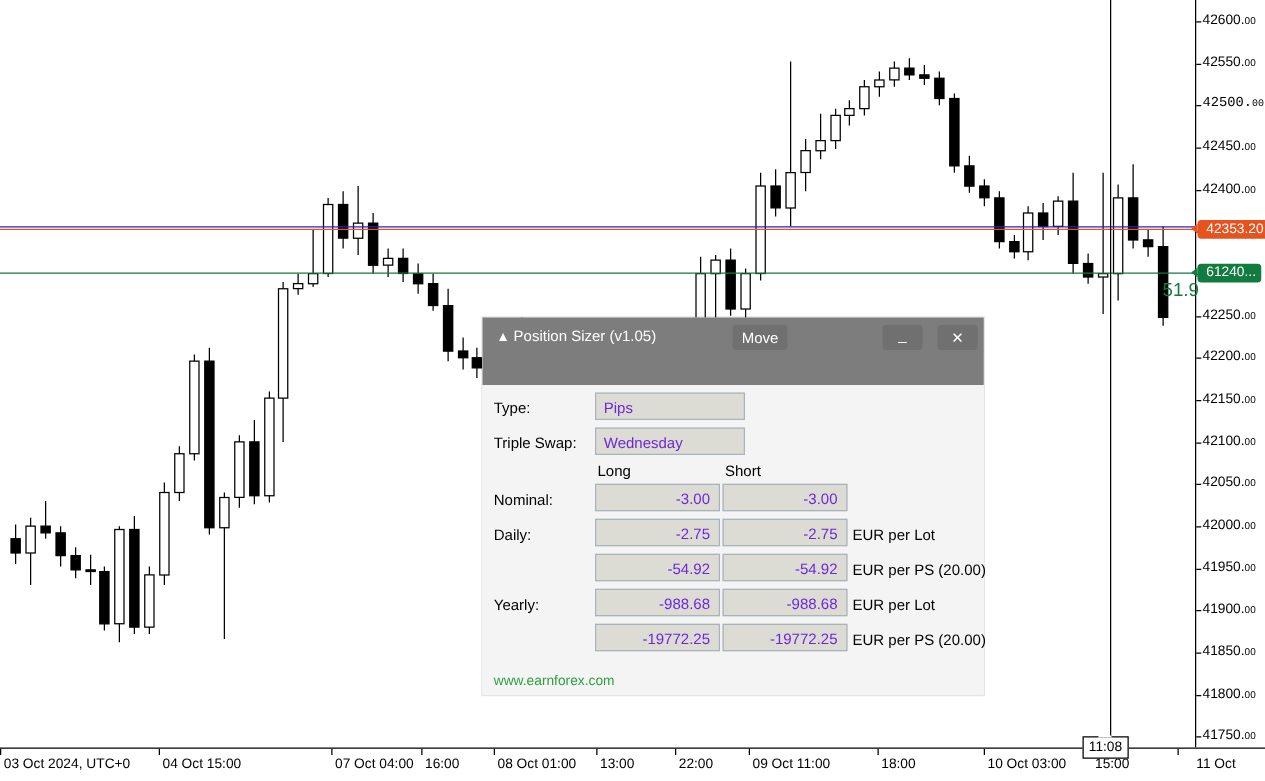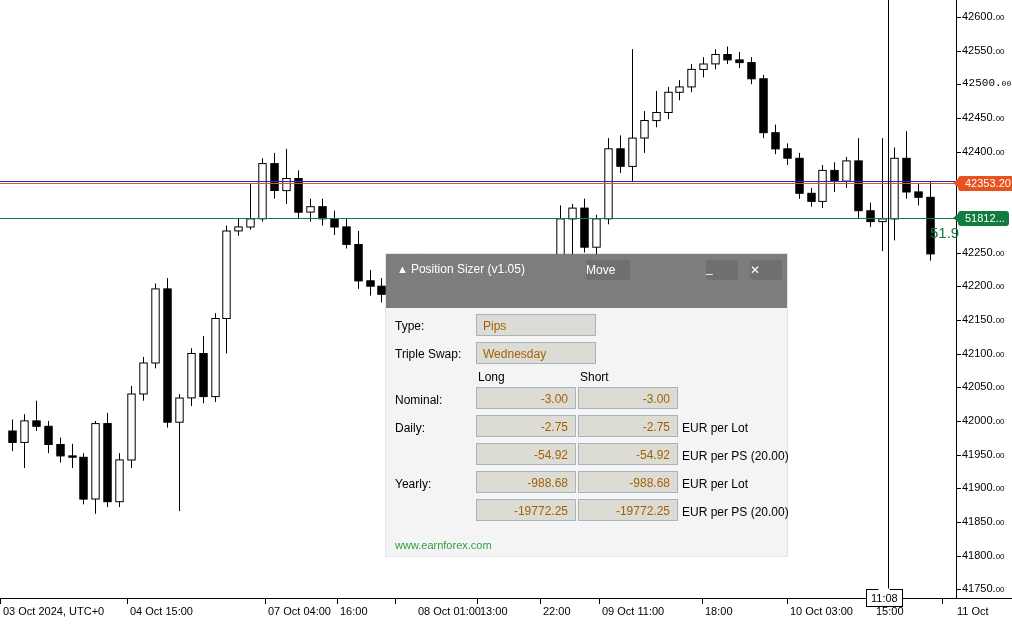--- a/index.html
+++ b/index.html
@@ -180,21 +180,21 @@
     font-size: 12px;
     color: #ffffff;
     white-space: nowrap;
   }
   #panel-title .caret { font-size: 11px; margin-right: 3px; }
   .tb-btn {
     position: absolute;
     background: #707070;
     color: #ffffff;
     font-size: 12px;
-    text-align: left;
+    text-align: center;
     border-radius: 3px;
     white-space: nowrap;
     cursor: pointer;
   }
   #btn-move { left: 200px; top: 6px; width: 44px; height: 20px; line-height: 20px; }
   #btn-min  { left: 320px; top: 6px; width: 32px; height: 20px; line-height: 16px; }
   #btn-close{ left: 364px; top: 6px; width: 32px; height: 20px; line-height: 20px; }
 
   #panel-tabs {
     position: absolute;
@@ -237,21 +237,21 @@
     white-space: nowrap;
     line-height: 14px;
   }
   .field {
     position: absolute;
     height: 22px;
     line-height: 22px;
     background: #dcdcd4;
     border: 1px solid #a8b4bd;
     font-size: 12px;
-    color: #a16207;
+    color: #6d28d9;
     box-sizing: border-box;
     white-space: nowrap;
     overflow: hidden;
   }
   .field.left  { padding-left: 6px; text-align: left; }
   .field.right { padding-right: 7px; text-align: right; }
   .unit {
     position: absolute;
     font-size: 12px;
     color: #000000;
@@ -472,36 +472,36 @@
         <div class="price-tick" style="top: 488px;"></div>
         <div class="price-label" style="top: 482px;">41900.<span class="frac">00</span></div>
         <div class="price-tick" style="top: 522px;"></div>
         <div class="price-label" style="top: 516px;">41850.<span class="frac">00</span></div>
         <div class="price-tick" style="top: 556px;"></div>
         <div class="price-label" style="top: 550px;">41800.<span class="frac">00</span></div>
         <div class="price-tick" style="top: 589px;"></div>
         <div class="price-label" style="top: 583px;">41750.<span class="frac">00</span></div>
       </div>
     <div class="price-badge" id="badge-ask" style="top: 176px;">42353.20</div>
-    <div class="price-badge" id="badge-bid" style="top: 211px;">51812...</div>
+    <div class="price-badge" id="badge-bid" style="top: 211px;">61240...</div>
   </div>
   <div id="spread-value" style="left: 930px; top: 224px;">51.9</div>
 
   <div id="time-axis">
     <div id="time-ticks">
         <div class="time-tick" style="left: 0px;"></div>
         <div class="time-label" style="left: 3px;">03 Oct 2024, UTC+0</div>
         <div class="time-tick" style="left: 127px;"></div>
         <div class="time-label" style="left: 130px;">04 Oct 15:00</div>
         <div class="time-tick" style="left: 265px;"></div>
         <div class="time-label" style="left: 268px;">07 Oct 04:00</div>
         <div class="time-tick" style="left: 337px;"></div>
         <div class="time-label" style="left: 340px;">16:00</div>
         <div class="time-tick" style="left: 395px;"></div>
-        <div class="time-label" style="left: 398px; margin-left: 20px;">08 Oct 01:00</div>
+        <div class="time-label" style="left: 398px;">08 Oct 01:00</div>
         <div class="time-tick" style="left: 477px;"></div>
         <div class="time-label" style="left: 480px;">13:00</div>
         <div class="time-tick" style="left: 540px;"></div>
         <div class="time-label" style="left: 543px;">22:00</div>
         <div class="time-tick" style="left: 599px;"></div>
         <div class="time-label" style="left: 602px;">09 Oct 11:00</div>
         <div class="time-tick" style="left: 702px;"></div>
         <div class="time-label" style="left: 705px;">18:00</div>
         <div class="time-tick" style="left: 787px;"></div>
         <div class="time-label" style="left: 790px;">10 Oct 03:00</div>

